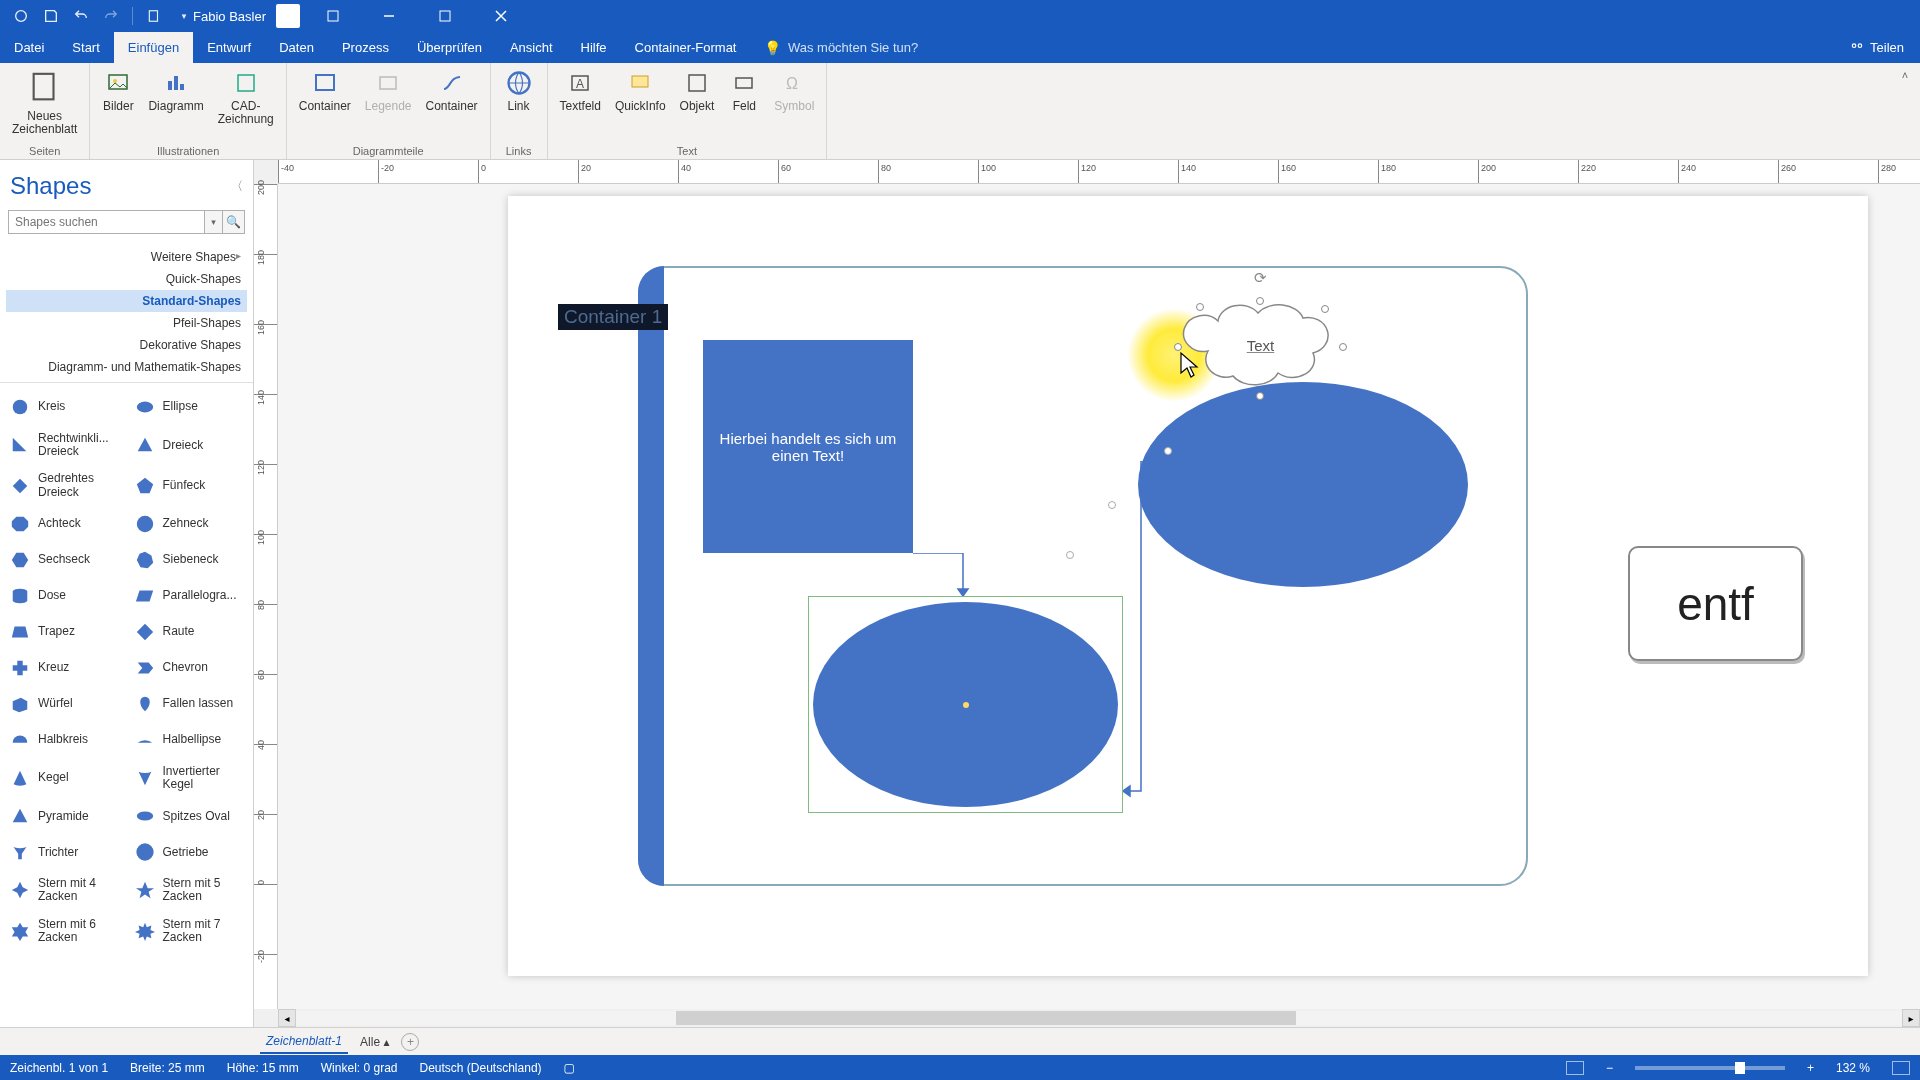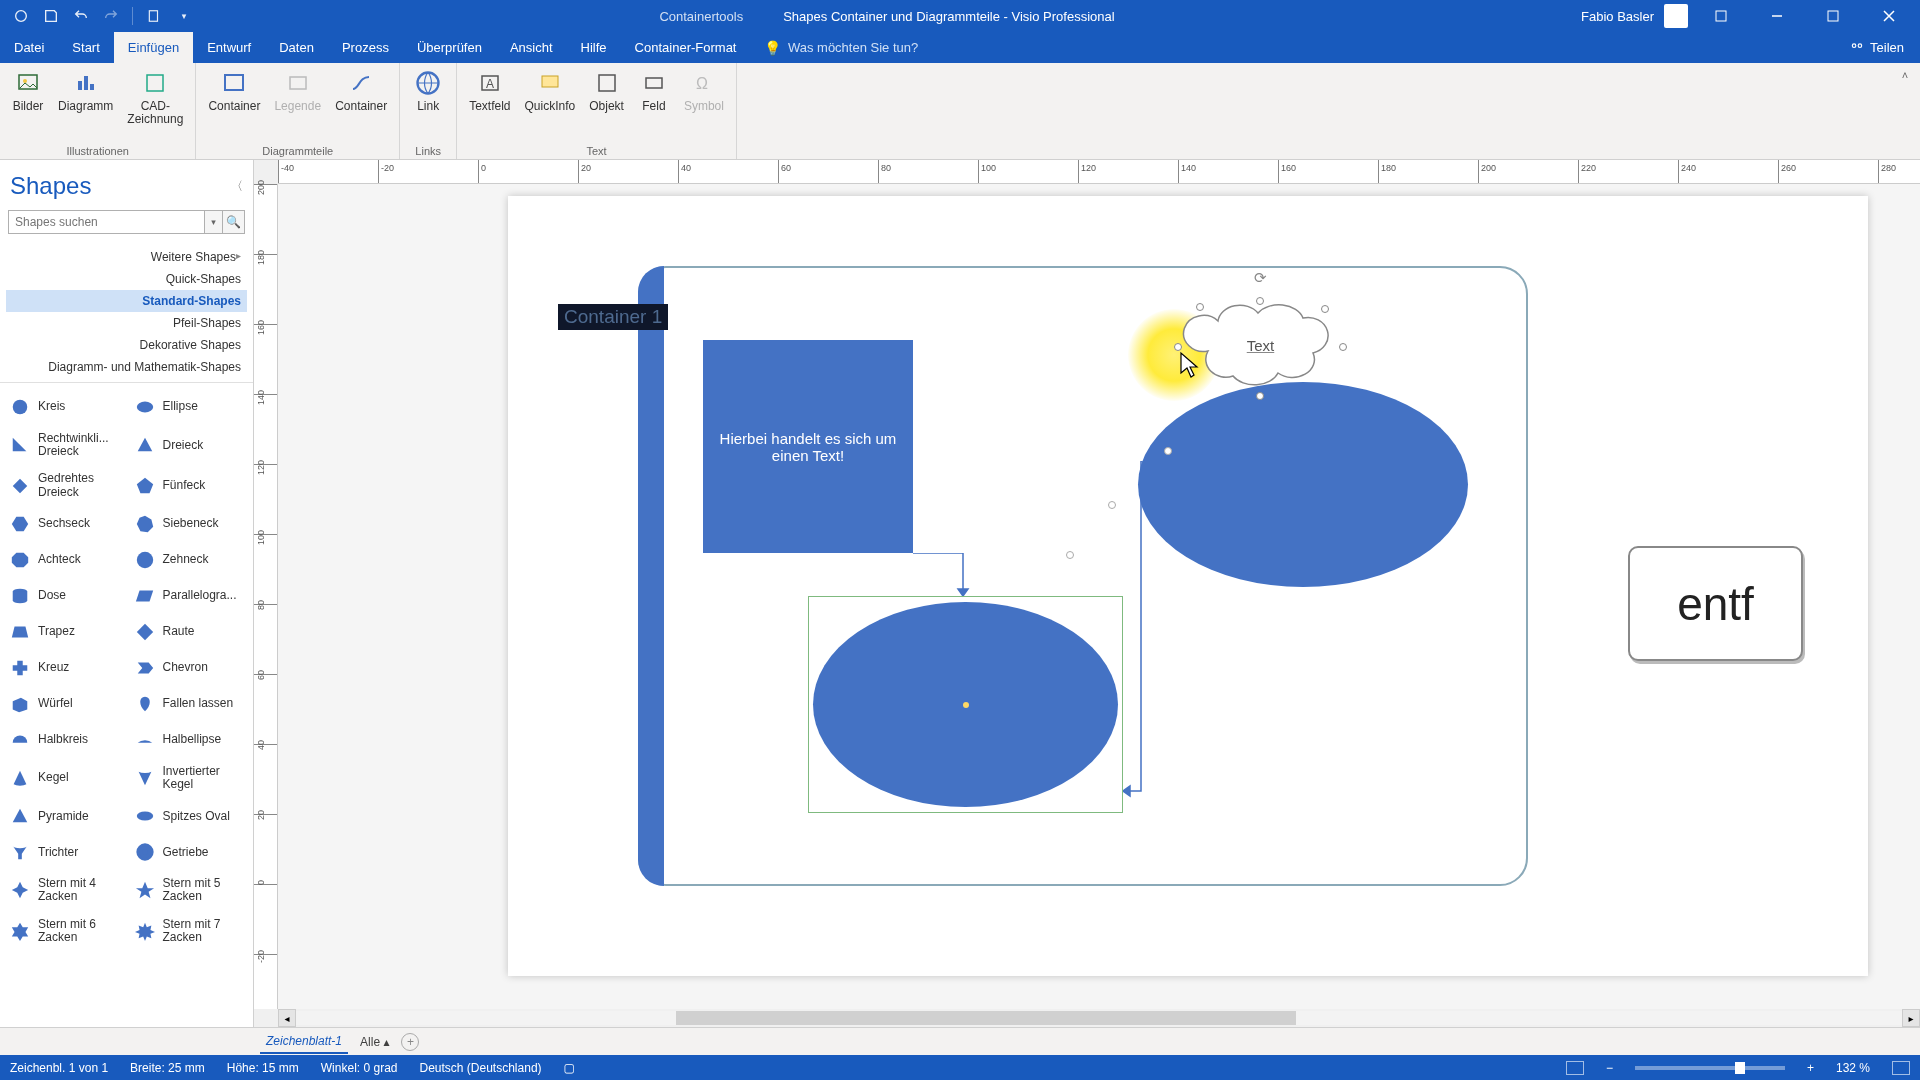--- a/index.html
+++ b/index.html
@@ -138,24 +138,20 @@
         </svg>
       </span>
     <span class="sep"></span>
     <span class="icon">
         <svg viewBox="0 0 24 24" width="14" height="16">
           <rect x="4" y="3" width="14" height="18" fill="none" stroke="#fff" stroke-width="2"></rect>
         </svg>
       </span>
     <span class="icon" style="font-size:9px;">▾</span>
   </div>
-  <div class="center">
-    <div class="context">Containertools</div>
-    <div class="doc">Shapes Container und Diagrammteile - Visio Professional</div>
-  </div>
   <div class="right">
     <span>Fabio Basler</span>
     <span class="avatar"></span>
     <span class="winbtn">
         <svg viewBox="0 0 12 12">
           <rect x="1" y="1" width="10" height="10" fill="none" stroke="#fff"></rect>
         </svg>
       </span>
     <span class="winbtn">
         <svg viewBox="0 0 12 12">
@@ -200,20 +196,34 @@
       </svg>
     <span>Teilen</span>
   </div>
 </div>
 
 <div class="ribbon">
   <div id="ribbon-groups" style="display:flex;">
       <div class="rgroup">
         <div class="items">
           <div class="rbtn">
+            <div class="ic big">
+              <svg width="34" height="36" viewBox="0 0 24 24">
+                <rect x="4" y="2" width="14" height="18" fill="none" stroke="#555" stroke-width="1.5"></rect>
+              </svg>
+            </div>
+            <div style="white-space: pre-line; text-align: center; line-height: 1.1;">Neues
+Zeichenblatt</div>
+          </div>
+        </div>
+        <div class="glabel">Seiten</div>
+      </div>
+      <div class="rgroup">
+        <div class="items">
+          <div class="rbtn">
             <div class="ic">
               <svg width="28" height="24" viewBox="0 0 24 24">
                 <rect x="3" y="4" width="18" height="14" fill="none" stroke="#2e6b37" stroke-width="1.5"></rect>
                 <circle cx="9" cy="10" r="2" fill="#f2c744"></circle>
                 <path d="M4 17l5-5 5 4 3-3 4 4" fill="none" stroke="#2e6b37"></path>
               </svg>
             </div>
             <div style="white-space: pre-line; line-height: 1.1;">Bilder</div>
           </div>
           <div class="rbtn">
@@ -407,50 +417,50 @@
                 <path d="M11 2 L20 9 L16 19 L6 19 L2 9 Z"></path>
               </svg>
             </div>
             <div style="white-space: pre-line; line-height: 1.1;">Fünfeck</div>
           </div>
         </div>
         <div class="shape-row">
           <div class="shape-cell">
             <div class="sicon">
               <svg class="shapeicon" viewBox="0 0 22 22">
+                <path d="M7 3 L15 3 L20 8 L20 14 L15 19 L7 19 L2 14 L2 8 Z"></path>
+              </svg>
+            </div>
+            <div style="white-space: pre-line; line-height: 1.1;">Achteck</div>
+          </div>
+          <div class="shape-cell">
+            <div class="sicon">
+              <svg class="shapeicon" viewBox="0 0 22 22">
+                <circle cx="11" cy="11" r="9" fill="#4472c4"></circle>
+              </svg>
+            </div>
+            <div style="white-space: pre-line; line-height: 1.1;">Zehneck</div>
+          </div>
+        </div>
+        <div class="shape-row">
+          <div class="shape-cell">
+            <div class="sicon">
+              <svg class="shapeicon" viewBox="0 0 22 22">
                 <path d="M7 3 L15 3 L20 11 L15 19 L7 19 L2 11 Z"></path>
               </svg>
             </div>
             <div style="white-space: pre-line; line-height: 1.1;">Sechseck</div>
           </div>
           <div class="shape-cell">
             <div class="sicon">
               <svg class="shapeicon" viewBox="0 0 22 22">
                 <path d="M11 2 L18 6 L20 14 L14 20 L6 19 L2 11 L5 4 Z"></path>
               </svg>
             </div>
             <div style="white-space: pre-line; line-height: 1.1;">Siebeneck</div>
-          </div>
-        </div>
-        <div class="shape-row">
-          <div class="shape-cell">
-            <div class="sicon">
-              <svg class="shapeicon" viewBox="0 0 22 22">
-                <path d="M7 3 L15 3 L20 8 L20 14 L15 19 L7 19 L2 14 L2 8 Z"></path>
-              </svg>
-            </div>
-            <div style="white-space: pre-line; line-height: 1.1;">Achteck</div>
-          </div>
-          <div class="shape-cell">
-            <div class="sicon">
-              <svg class="shapeicon" viewBox="0 0 22 22">
-                <circle cx="11" cy="11" r="9" fill="#4472c4"></circle>
-              </svg>
-            </div>
-            <div style="white-space: pre-line; line-height: 1.1;">Zehneck</div>
           </div>
         </div>
         <div class="shape-row">
           <div class="shape-cell">
             <div class="sicon">
               <svg class="shapeicon" viewBox="0 0 22 22">
                 <ellipse cx="11" cy="6" rx="8" ry="3"></ellipse>
                 <rect x="3" y="6" width="16" height="10"></rect>
                 <ellipse cx="11" cy="16" rx="8" ry="3"></ellipse>
               </svg>

